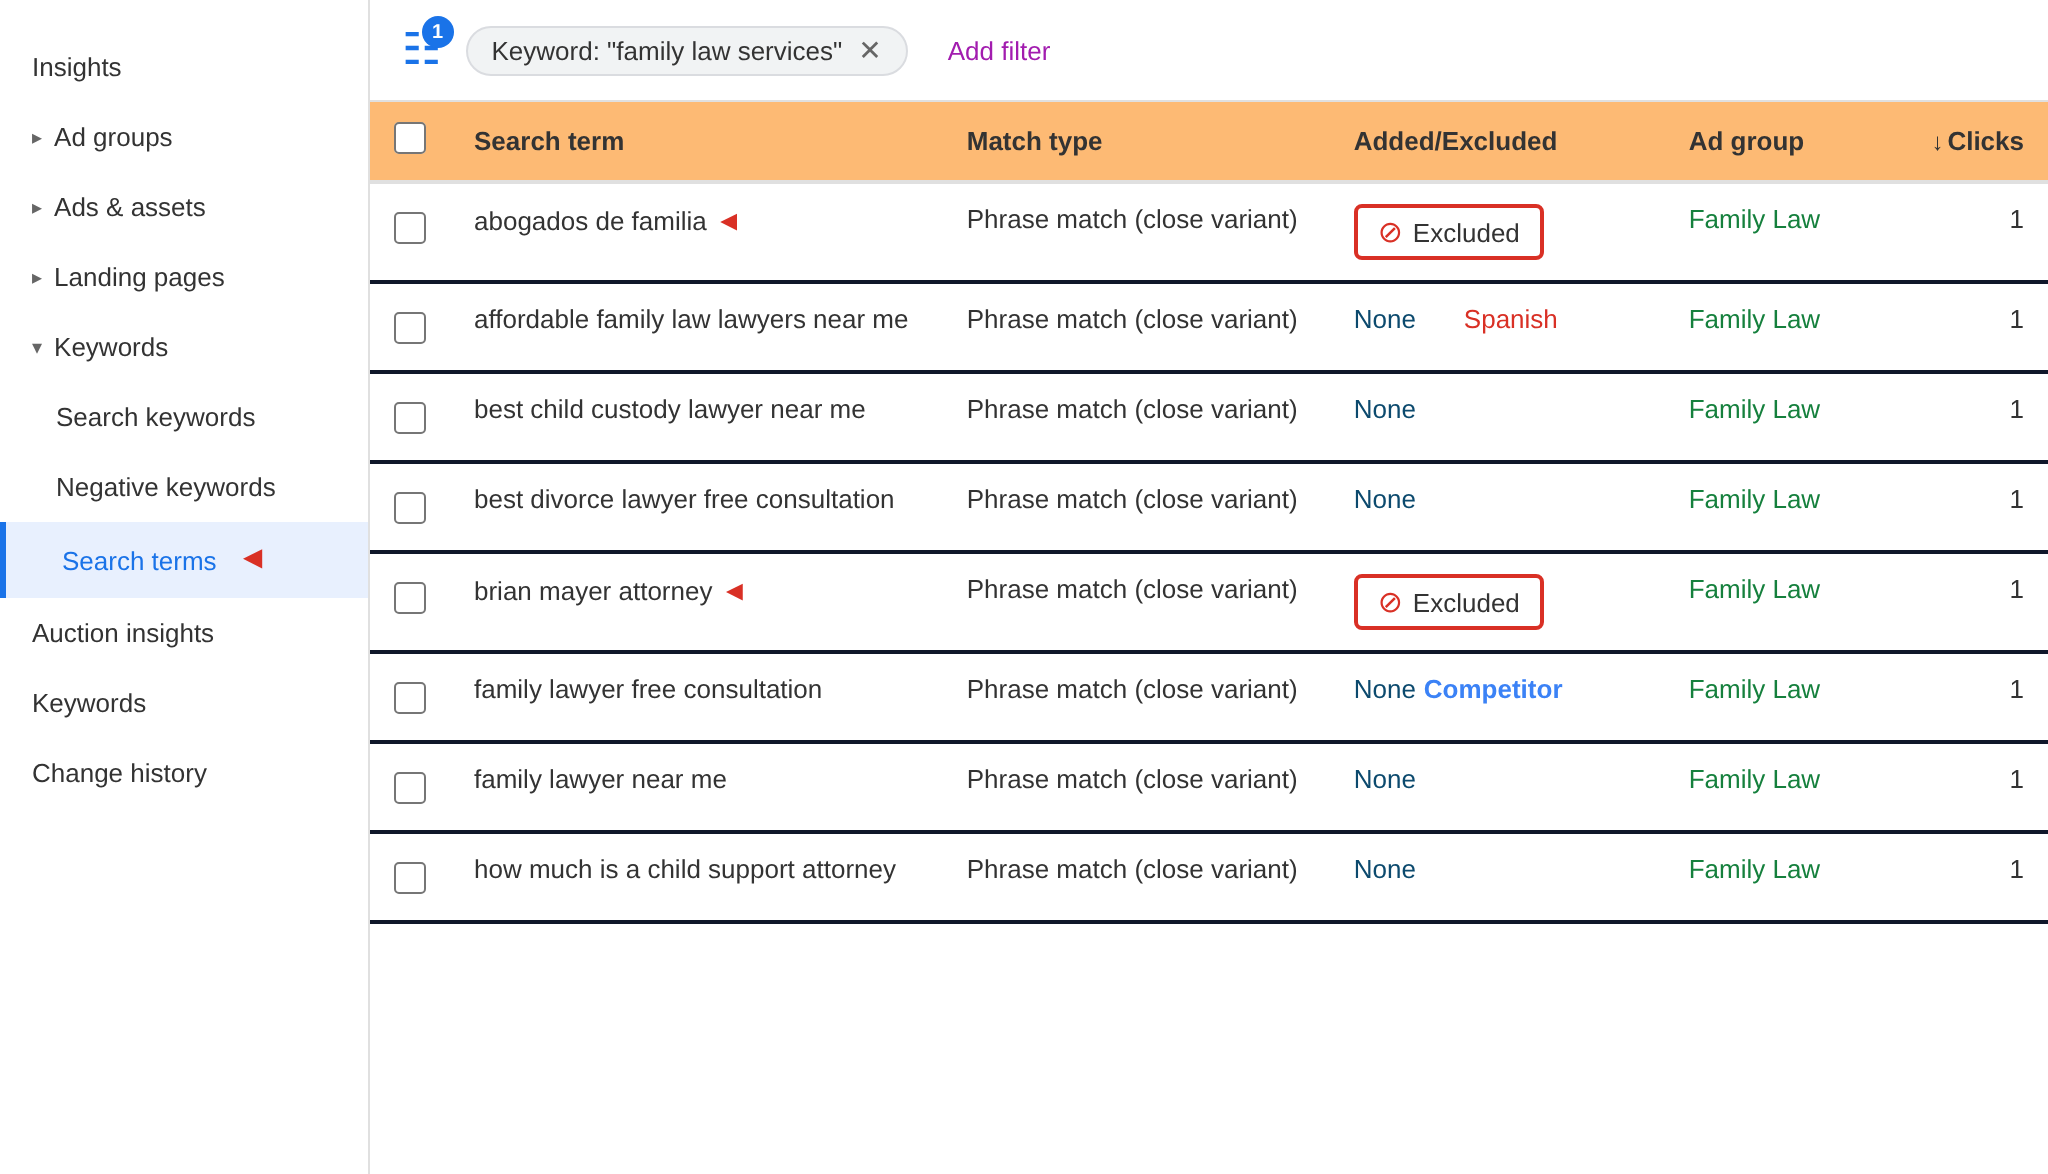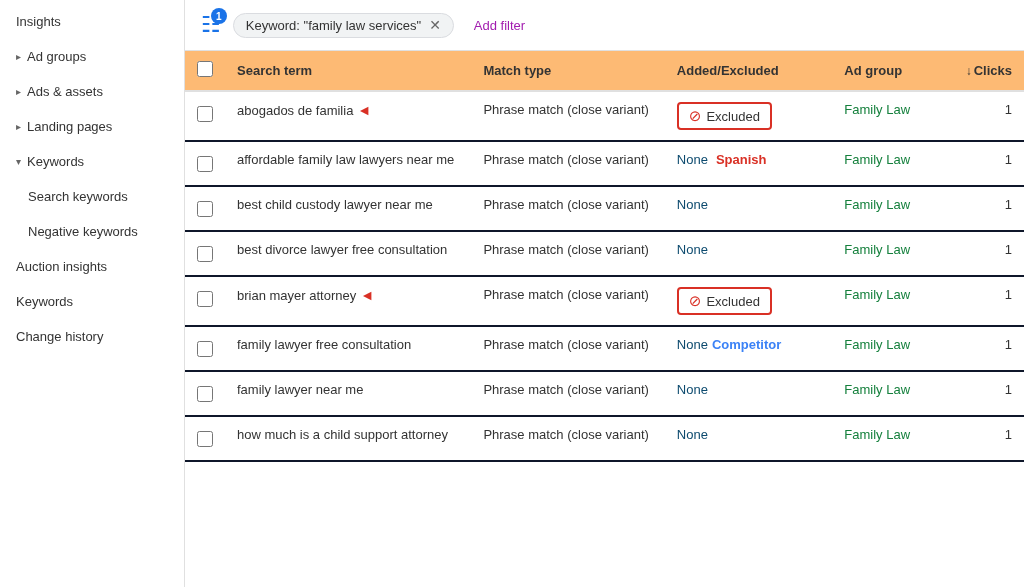--- a/index.html
+++ b/index.html
@@ -3,21 +3,21 @@
   <meta charset="utf-8">
   <style>
     * { box-sizing: border-box; margin: 0; padding: 0; }
     body { font-family: Arial, sans-serif; font-size: 13px; color: #333; background: #fff; display: flex; height: 587px; overflow: hidden; }
 
     
     .sidebar {
       width: 185px;
       background: #fff;
       border-right: 1px solid #e0e0e0;
-      padding-top: 4px;
+      padding-top: 16px;
       flex-shrink: 0;
       overflow-y: auto;
     }
     .sidebar-item {
       padding: 10px 16px;
       cursor: pointer;
       color: #333;
       font-size: 13px;
       display: flex;
       align-items: center;
@@ -141,23 +141,23 @@
       width: 16px;
       height: 16px;
       cursor: pointer;
       accent-color: #1a73e8;
     }
 
     .sort-icon { font-size: 12px; margin-right: 2px; }
 
     .spanish-label {
       color: #d93025;
-      font-weight: bold;
-      font-size: 13px;
-      margin-left: 4px;
+      font-weight: normal;
+      font-size: 13px;
+      margin-left: 20px;
     }
     .competitor-label {
       color: #3b82f6;
       font-weight: bold;
       font-size: 13px;
     }
 
     .td-added {
       display: flex;
       align-items: center;
@@ -187,20 +187,24 @@
     </div>
     <div class="sidebar-item">
       <span class="chevron">▾</span>
       <span>Keywords</span>
     </div>
     <div class="sidebar-item indented">
       <span>Search keywords</span>
     </div>
     <div class="sidebar-item indented">
       <span>Negative keywords</span>
+    </div>
+    <div class="sidebar-item indented active">
+      <span>Search terms</span>
+      <span style="margin-left: 4px; color: rgb(217, 48, 37); font-size: 16px;">◄</span>
     </div>
     <div class="sidebar-item">
       <span>Auction insights</span>
     </div>
     <div class="sidebar-item">
       <span>Keywords</span>
     </div>
     <div class="sidebar-item">
       <span>Change history</span>
     </div>

